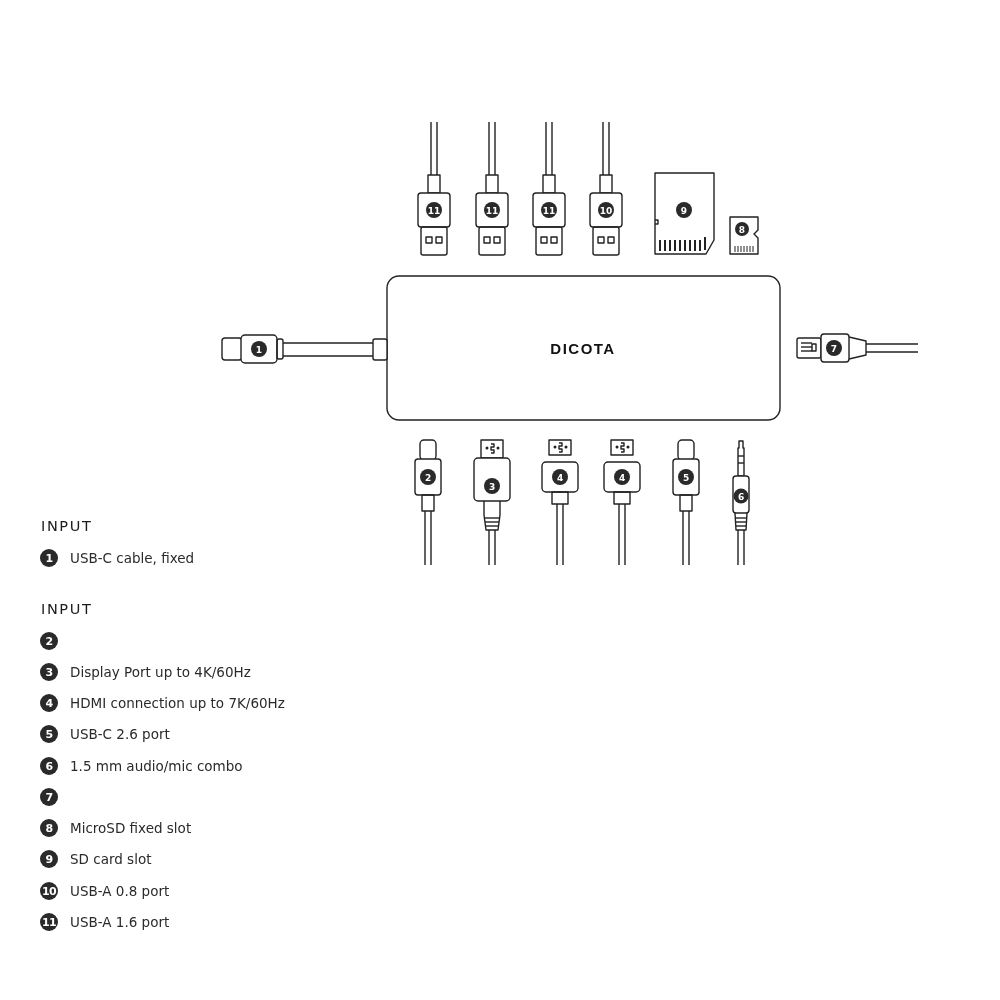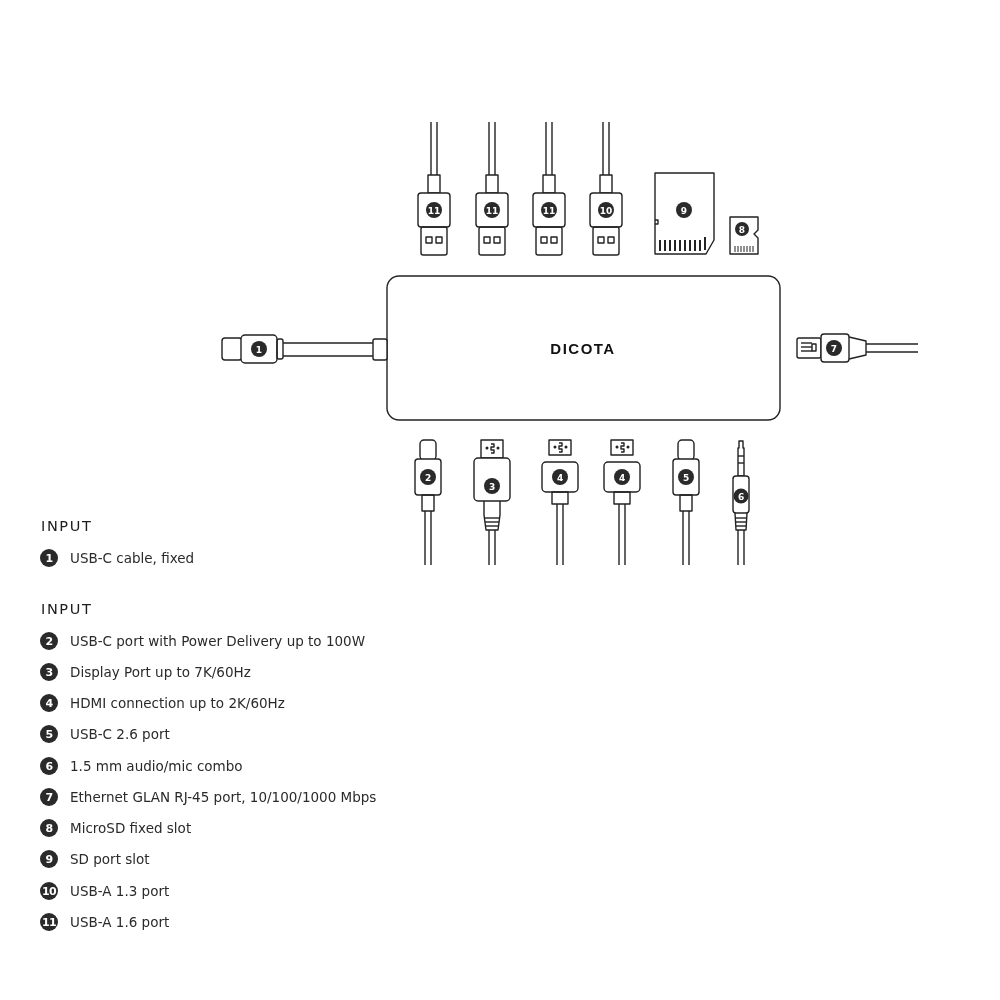--- a/index.html
+++ b/index.html
@@ -207,50 +207,48 @@
 
 <div class="section-title" style="top:518px">INPUT</div>
 <div class="legend-row" style="top:548px">
   <span class="badge">1</span>
   <span class="legend-label">USB-C cable, fixed</span>
 </div>
 
 <div class="section-title" style="top:601px">INPUT</div>
 <div class="legend-row" style="top:631px">
   <span class="badge">2</span>
-  <span class="legend-label">USB-C port with Power Delivery up to 100W</span>
 </div>
 <div class="legend-row" style="top:662px">
   <span class="badge">3</span>
-  <span class="legend-label">Display Port up to 7K/60Hz</span>
+  <span class="legend-label">Display Port up to 4K/60Hz</span>
 </div>
 <div class="legend-row" style="top:693px">
   <span class="badge">4</span>
-  <span class="legend-label">HDMI connection up to 2K/60Hz</span>
+  <span class="legend-label">HDMI connection up to 7K/60Hz</span>
 </div>
 <div class="legend-row" style="top:724px">
   <span class="badge">5</span>
   <span class="legend-label">USB-C 2.6 port</span>
 </div>
 <div class="legend-row" style="top:756px">
   <span class="badge">6</span>
   <span class="legend-label">1.5 mm audio/mic combo</span>
 </div>
 <div class="legend-row" style="top:787px">
   <span class="badge">7</span>
-  <span class="legend-label">Ethernet GLAN RJ-45 port, 10/100/1000 Mbps</span>
 </div>
 <div class="legend-row" style="top:818px">
   <span class="badge">8</span>
   <span class="legend-label">MicroSD fixed slot</span>
 </div>
 <div class="legend-row" style="top:849px">
   <span class="badge">9</span>
-  <span class="legend-label">SD port slot</span>
+  <span class="legend-label">SD card slot</span>
 </div>
 <div class="legend-row" style="top:881px">
   <span class="badge">10</span>
-  <span class="legend-label">USB-A 1.3 port</span>
+  <span class="legend-label">USB-A 0.8 port</span>
 </div>
 <div class="legend-row" style="top:912px">
   <span class="badge">11</span>
   <span class="legend-label">USB-A 1.6 port</span>
 </div>
 
 </body></html>

